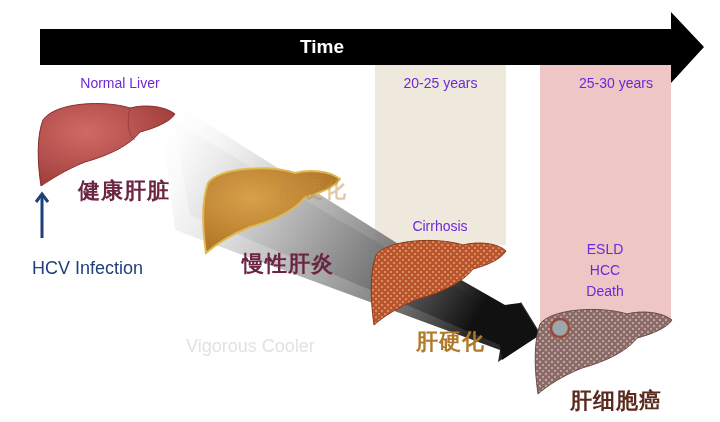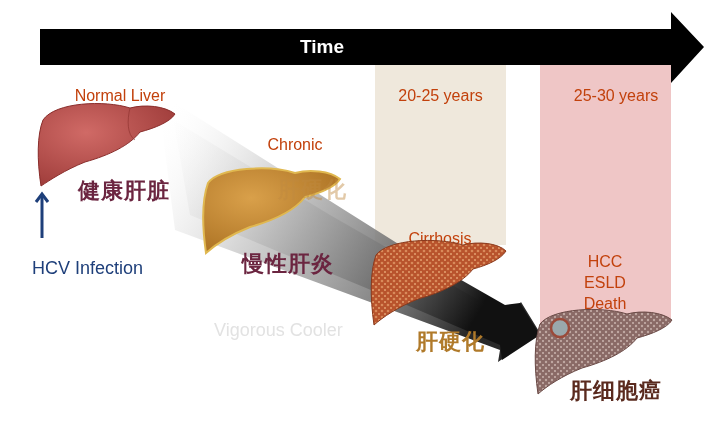--- a/index.html
+++ b/index.html
@@ -4,21 +4,21 @@
 <style>
   html, body { margin: 0; padding: 0; background: #ffffff; }
   body { width: 720px; height: 422px; position: relative; overflow: hidden;
          font-family: "Liberation Sans", "DejaVu Sans", sans-serif; }
   .abs { position: absolute; }
   .col-beige { left: 375px; top: 65px; width: 131px; height: 180px; background: #efe8dc; }
   .col-pink  { left: 540px; top: 65px; width: 131px; height: 258px; background: #efc6c6; }
   .time-arrow { left: 0; top: 0; width: 720px; height: 100px; }
   .time-label { left: 300px; top: 36px; width: 90px; text-align: left; color: #fff;
                 font-weight: bold; font-size: 19px; }
-  .en-label { color: #c2410c; font-size: 16px; line-height: 21px; text-align: center; margin-top: 12px; }
+  .en-label { color: #6d28d9; font-size: 14px; line-height: 21px; text-align: center; }
   .zh-label { font-weight: bold; font-size: 22px; letter-spacing: 1px; }
   .zh-maroon { color: #6b2540; }
   .zh-gold { color: #b07a2a; }
   .zh-brown { color: #5a2a1e; }
   .hcv { color: #1e3f7a; font-size: 18px; text-align: right; }
   .watermark { color: #e2e2e2; font-size: 18px; }
   svg { display: block; }
 </style>
 </head>
 <body>
@@ -60,58 +60,57 @@
 </svg>
 <div class="abs zh-label zh-maroon" style="left:78px;top:176px;">健康肝脏</div>
 
 <svg class="abs" style="left:34px;top:190px" width="16" height="50">
   <line x1="8" y1="6" x2="8" y2="48" stroke="#1e3f7a" stroke-width="3"></line>
   <polyline points="2,12 8,4 14,12" fill="none" stroke="#1e3f7a" stroke-width="3"></polyline>
 </svg>
 <div class="abs hcv" style="left:32px;top:258px;">HCV Infection</div>
 
 <div class="abs en-label" style="left:250px;top:122px;width:90px;">
-  <div>Chronic</div>
 </div>
 <svg class="abs" style="left:200px;top:165px" width="145" height="92">
   <defs>
     <radialGradient id="gGold" cx="0.35" cy="0.35" r="0.8">
       <stop offset="0" stop-color="#d9a04a"></stop>
       <stop offset="1" stop-color="#a86e20"></stop>
     </radialGradient>
   </defs>
   <path d="M8,18 C20,2 70,0 95,8 C110,4 130,6 140,14 C135,22 120,28 105,32 C95,45 75,55 50,62 C30,70 15,80 6,88 C2,60 2,35 8,18 Z" fill="url(#gGold)" stroke="#e0b850" stroke-width="2"></path>
 </svg>
 <div class="abs zh-label" style="left:278px;top:175px;color:#c08a40;opacity:0.45;">肝硬化</div>
 <div class="abs zh-label zh-maroon" style="left:242px;top:249px;">慢性肝炎</div>
 
-<div class="abs watermark" style="left:186px;top:320px;margin-left:28px;">Vigorous Cooler</div>
+<div class="abs watermark" style="left:186px;top:336px;">Vigorous Cooler</div>
 
 <div class="abs en-label" style="left:390px;top:216px;width:100px;">Cirrhosis</div>
 <svg class="abs" style="left:368px;top:237px" width="142" height="92">
   <defs>
     <pattern id="nod" width="6" height="6" patternUnits="userSpaceOnUse">
       <rect width="6" height="6" fill="#b8532c"></rect>
       <circle cx="2" cy="2" r="1.3" fill="#d98a5a"></circle>
       <circle cx="5" cy="5" r="1" fill="#e3a070"></circle>
     </pattern>
   </defs>
   <path d="M8,18 C20,2 70,0 95,8 C110,4 130,6 138,14 C133,22 120,28 105,32 C95,45 75,55 50,62 C30,70 15,80 6,88 C2,60 2,35 8,18 Z" fill="url(#nod)" stroke="#8a3a1c" stroke-width="1"></path>
 </svg>
 <div class="abs zh-label zh-gold" style="left:416px;top:327px;">肝硬化</div>
 
 <div class="abs en-label" style="left:560px;top:239px;width:90px;">
+  <div>ESLD</div>
   <div>HCC</div>
-  <div>ESLD</div>
   <div>Death</div>
 </div>
 <svg class="abs" style="left:532px;top:306px" width="145" height="92">
   <defs>
     <pattern id="nodG" width="6" height="6" patternUnits="userSpaceOnUse">
       <rect width="6" height="6" fill="#8a6a66"></rect>
       <circle cx="2" cy="2" r="1.2" fill="#c0a8a2"></circle>
       <circle cx="5" cy="5" r="0.9" fill="#d2bcb6"></circle>
     </pattern>
   </defs>
   <path d="M8,18 C20,2 70,0 95,8 C110,4 130,6 140,14 C135,22 120,28 105,32 C95,45 75,55 50,62 C30,70 15,80 6,88 C2,60 2,35 8,18 Z" fill="url(#nodG)" stroke="#6a4a46" stroke-width="1"></path>
   <circle cx="28" cy="22" r="9" fill="#9aa8ac" stroke="#9a4a3a" stroke-width="2.5"></circle>
 </svg>
-<div class="abs zh-label zh-brown" style="left:570px;top:376px;">肝细胞癌</div>
+<div class="abs zh-label zh-brown" style="left:570px;top:386px;">肝细胞癌</div>
 
 </body></html>

